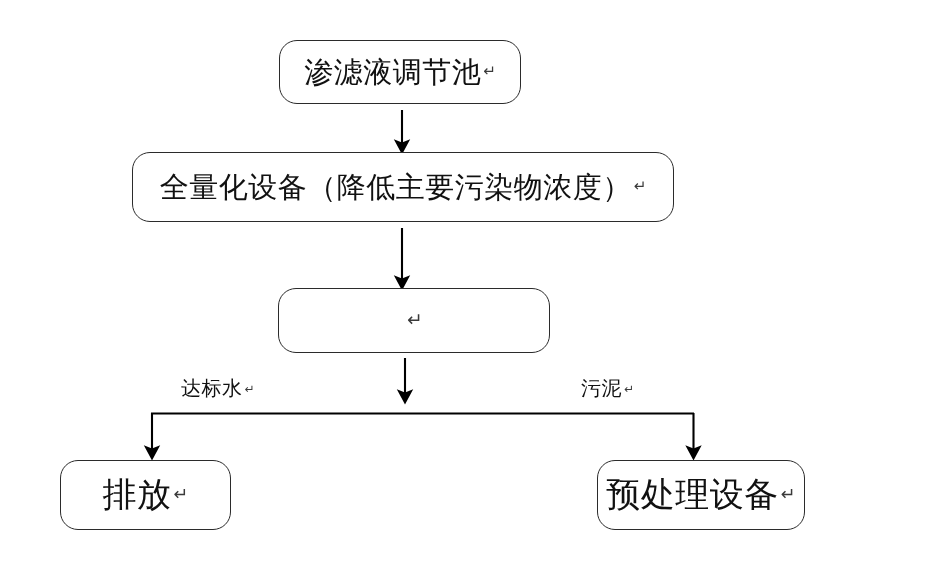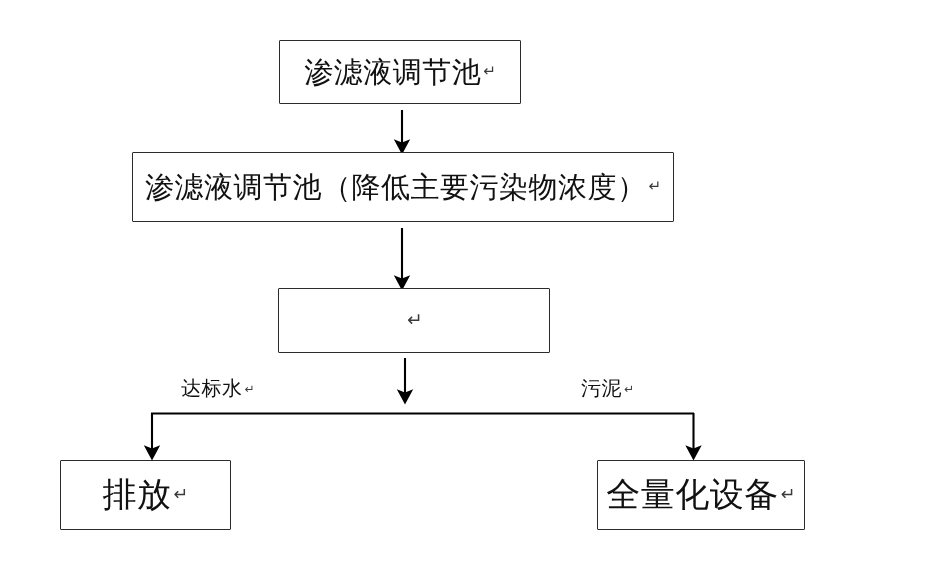--- a/index.html
+++ b/index.html
@@ -15,21 +15,21 @@
     background: #ffffff;
     overflow: hidden;
     font-family: "Liberation Serif", "DejaVu Serif", serif;
   }
 
   
   .node {
     position: absolute;
     box-sizing: border-box;
     border: 1.6px solid #2b2b2b;
-    border-radius: 1px;
+    border-radius: 18px;
     background: #ffffff;
     display: flex;
     align-items: center;
     justify-content: center;
     color: #111111;
     line-height: 1;
     white-space: nowrap;
     letter-spacing: 0.5px;
   }
   .node .txt { display: inline-block; }
@@ -95,35 +95,35 @@
 
     <line x1="693.5" y1="413" x2="693.5" y2="452" stroke="#000000" stroke-width="2.1" marker-end="url(#arrowhead)"></line>
   </svg>
 
   <div class="node" id="node-adjust-pool">
     <span class="txt">渗滤液调节池</span>
       <span class="ret">↵</span>
   </div>
 
   <div class="node" id="node-pretreat">
-    <span class="txt">渗滤液调节池（降低主要污染物浓度）</span>
+    <span class="txt">全量化设备（降低主要污染物浓度）</span>
       <span class="ret">↵</span>
   </div>
 
   <div class="node" id="node-full-quant">
       <span class="ret">↵</span>
   </div>
 
   <div class="node" id="node-discharge">
     <span class="txt">排放</span>
       <span class="ret">↵</span>
   </div>
 
   <div class="node" id="node-transport">
-    <span class="txt">全量化设备</span>
+    <span class="txt">预处理设备</span>
       <span class="ret">↵</span>
   </div>
 
   <div class="edge-label" id="label-effluent">
     <span>达标水</span><span class="ret">↵</span>
   </div>
 
   <div class="edge-label" id="label-sludge">
     <span>污泥</span><span class="ret">↵</span>
   </div>

